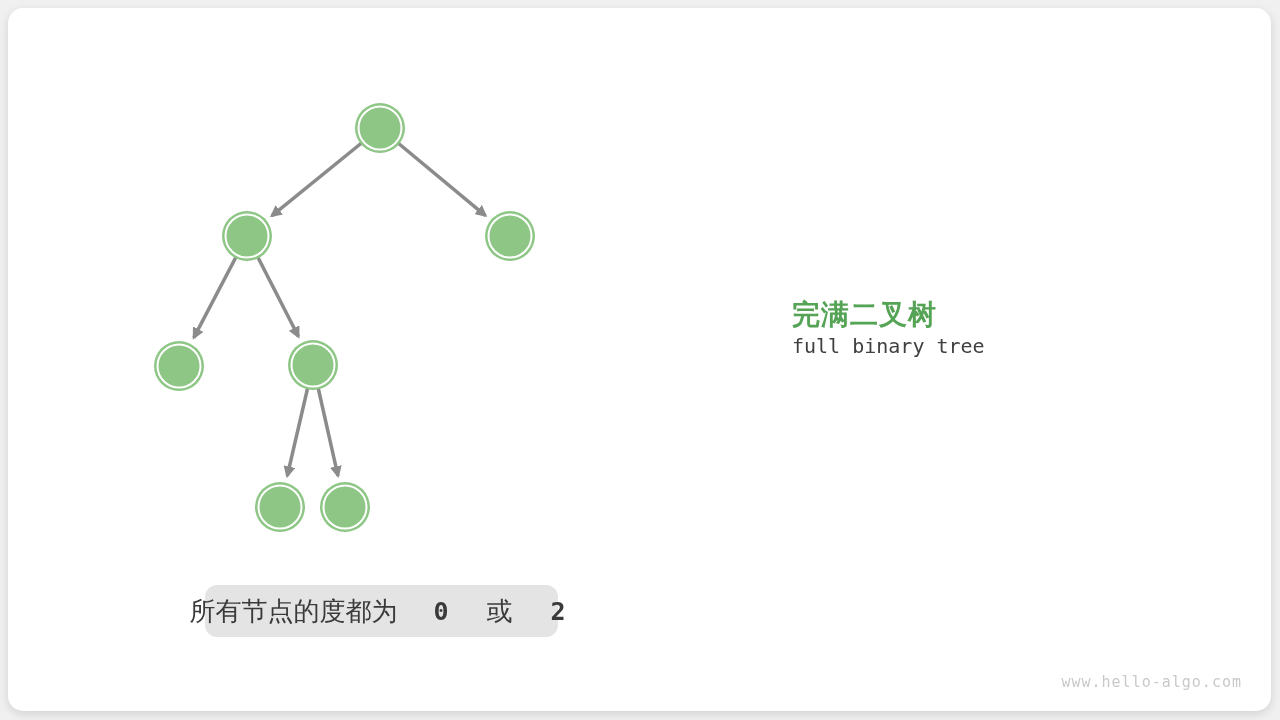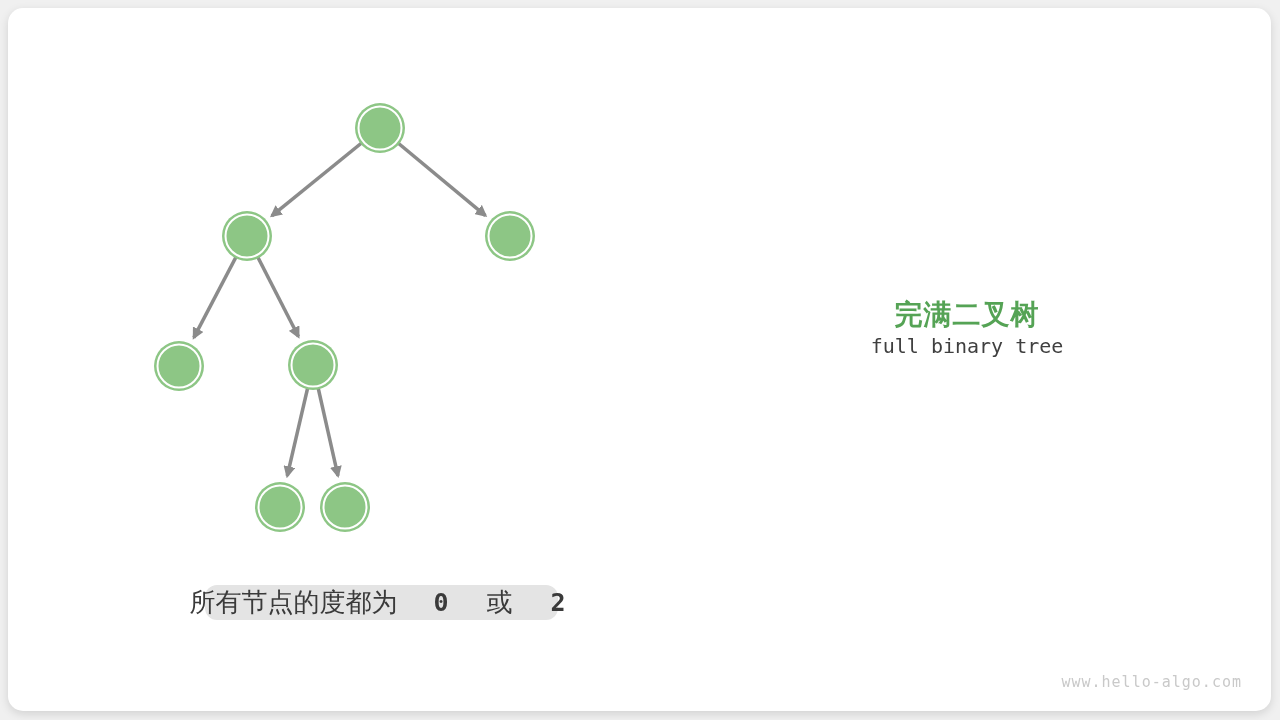--- a/index.html
+++ b/index.html
@@ -25,38 +25,38 @@
     top: 0;
     width: 1280px;
     height: 720px;
     pointer-events: none;
   }
   .title-block {
     position: absolute;
     left: 792px;
     top: 296px;
     width: 350px;
-    text-align: center;
+    text-align: left;
   }
   .title-zh {
     font-size: 28px;
     font-weight: bold;
     letter-spacing: 1px;
   }
   .title-en {
     margin-top: 0;
     font-family: "DejaVu Sans Mono", monospace;
     font-size: 20px;
   }
   .caption {
     position: absolute;
     left: 205px;
     top: 585px;
     width: 353px;
-    height: 35px;
+    height: 52px;
     border-radius: 12px;
     display: flex;
     align-items: center;
     justify-content: center;
     font-size: 26px;
     white-space: nowrap;
     gap: 28px;
   }
   .caption .mono-val {
     font-family: "DejaVu Sans Mono", monospace;

